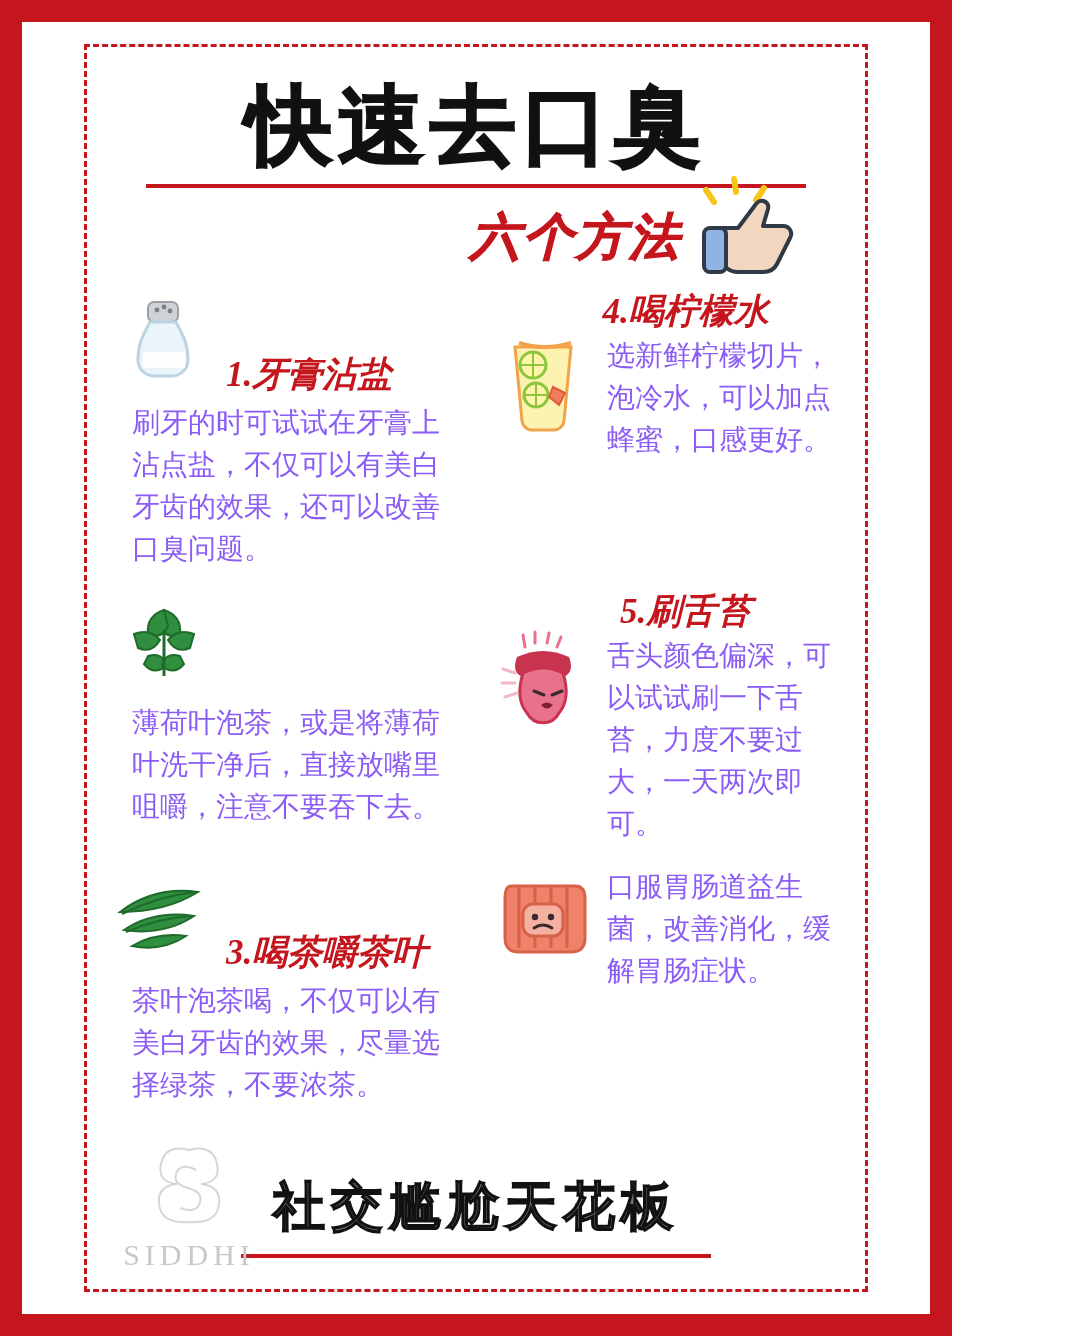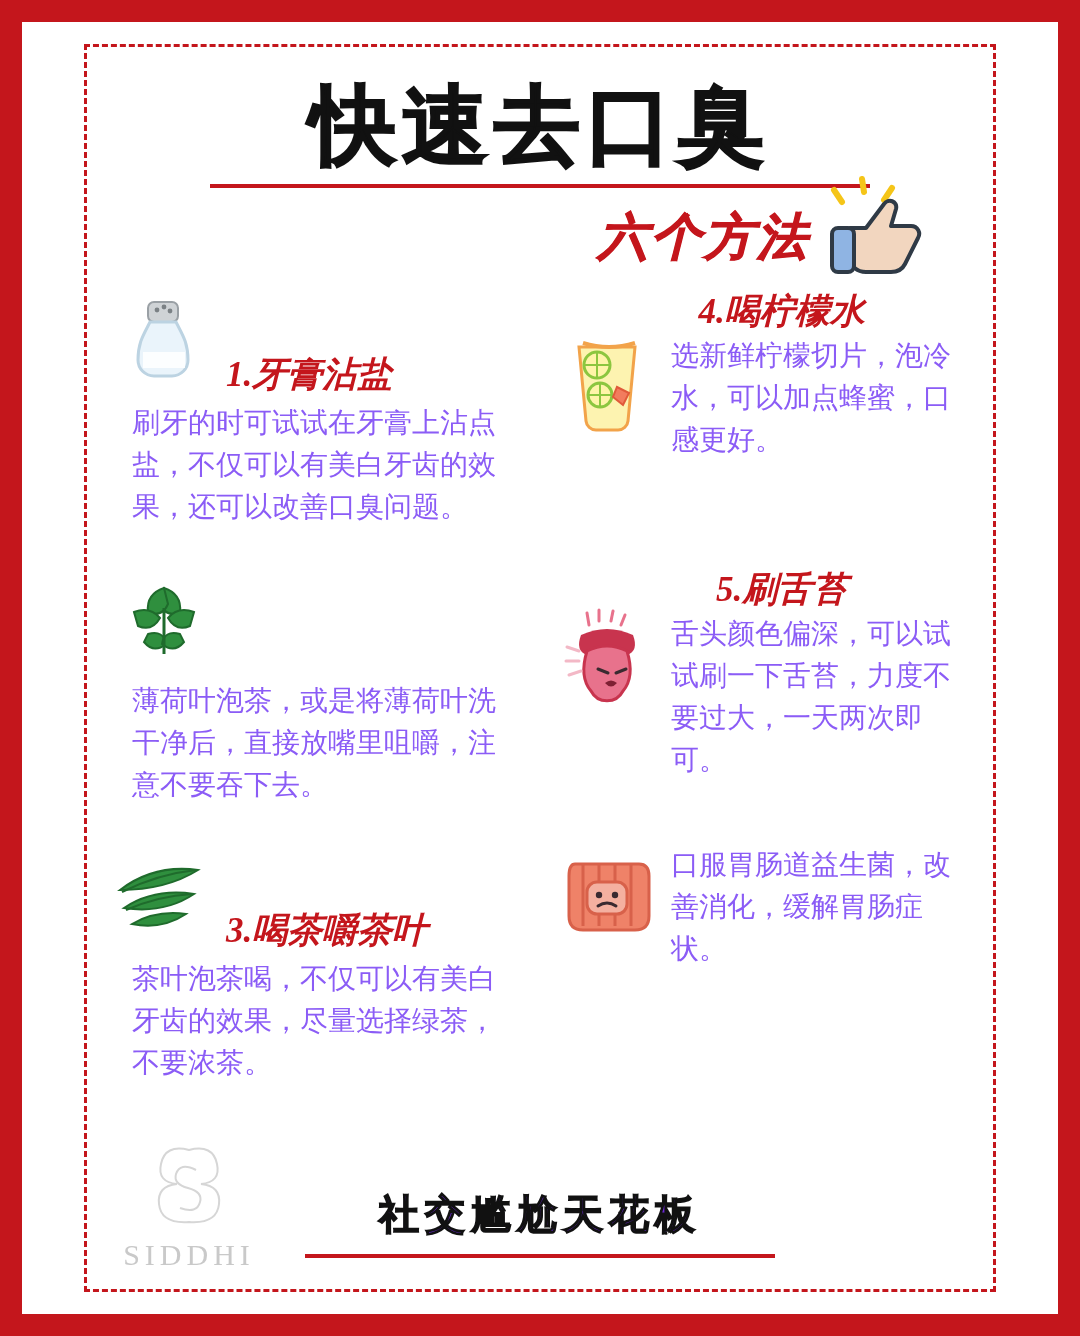--- a/index.html
+++ b/index.html
@@ -8,21 +8,21 @@
   }
   body {
     width: 1080px;
     height: 1336px;
     background: #ffffff;
     font-family: "Liberation Sans", sans-serif;
     overflow: hidden;
   }
   .poster {
     position: relative;
-    width: 1080px;
+    width: 952px;
     height: 1336px;
     box-sizing: border-box;
     background: #ffffff;
     border: 22px solid #c4161c;
     overflow: hidden;
   }
   .inner-frame {
     position: absolute;
     left: 62px;
     top: 22px;
@@ -147,23 +147,23 @@
   .footer {
     position: absolute;
     left: 0;
     right: 0;
     bottom: 34px;
     text-align: center;
   }
   .footer-title {
     font-family: "DejaVu Sans", sans-serif;
     font-weight: bold;
-    font-size: 40px;
+    font-size: 52px;
     letter-spacing: 6px;
-    color: #6d28d9;
+    color: #737373;
     -webkit-text-stroke: 1.5px #111;
   }
   .footer-rule {
     width: 470px;
     height: 4px;
     background: #c4161c;
     margin: 12px auto 0 auto;
   }
   .logo {
     position: absolute;

